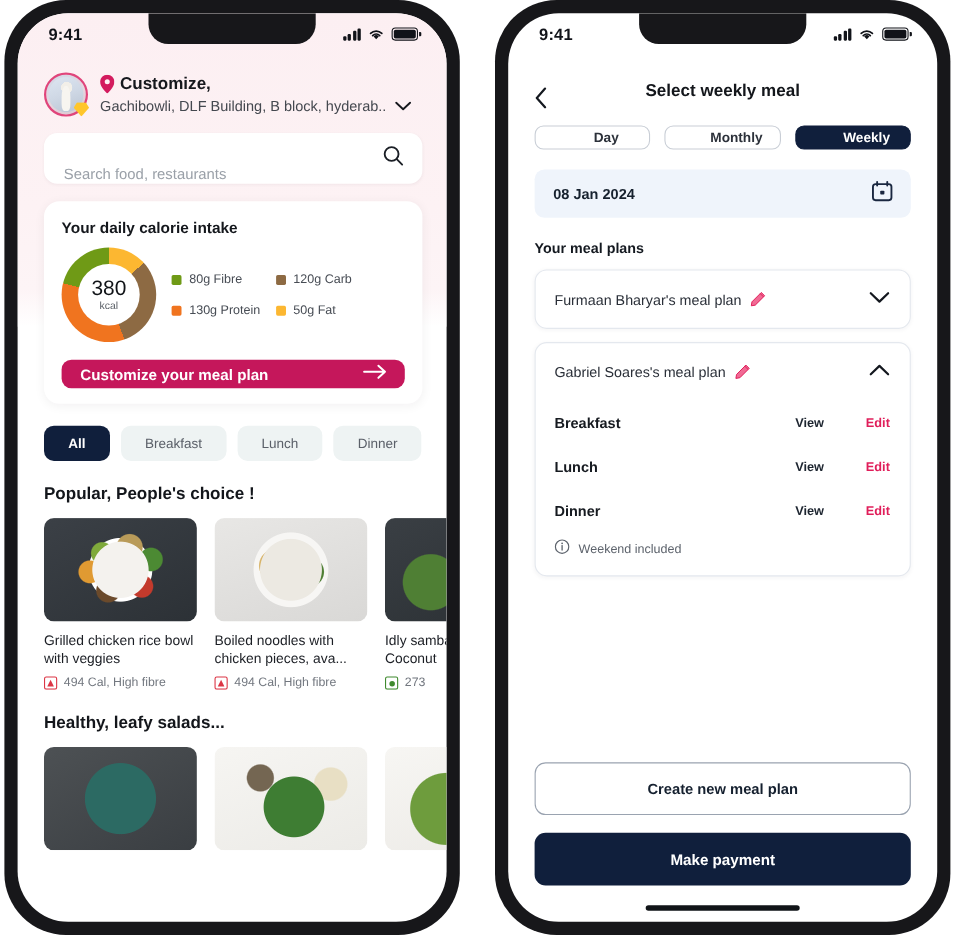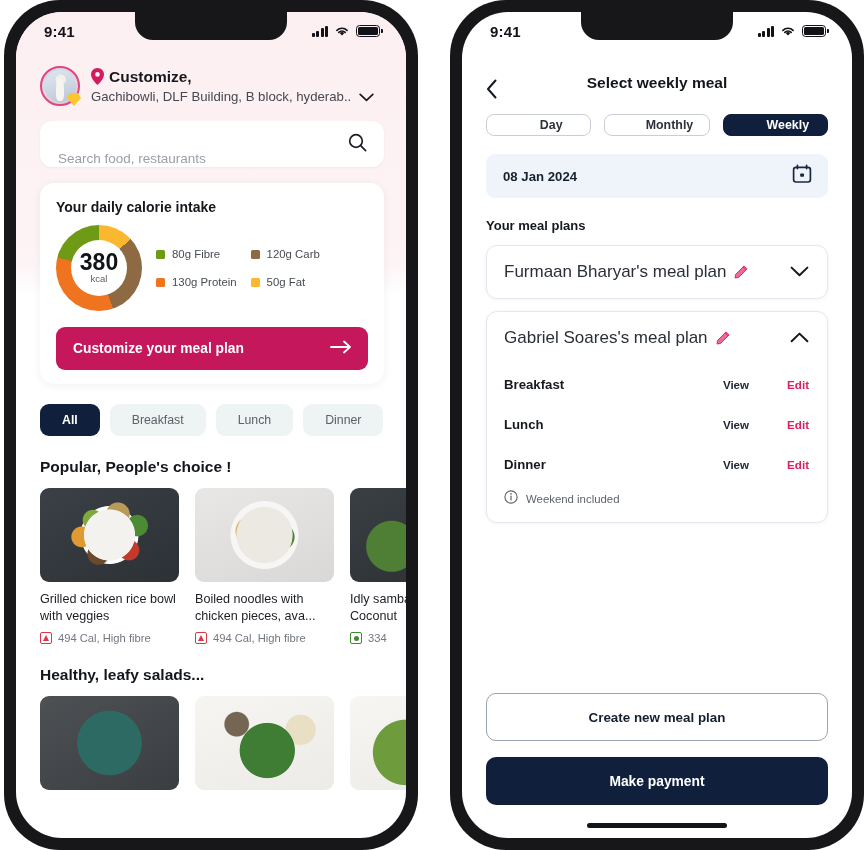--- a/index.html
+++ b/index.html
@@ -154,32 +154,32 @@
     box-shadow: 0 2px 10px rgba(40,25,40,0.06);
   }
   .cal-title { font-size: 14px; font-weight: bold; color: #14171c; }
   .cal-body { display: flex; align-items: center; gap: 14px; margin-top: 10px; }
   .donut { position: relative; width: 86px; height: 86px; flex: 0 0 auto; }
   .donut .hole {
     position: absolute; inset: 15px; border-radius: 50%;
     background: #fff; display: flex; flex-direction: column;
     align-items: center; justify-content: center;
   }
-  .donut .kval { font-size: 23px; font-weight: bold; color: #101317; line-height: 19px; }
+  .donut .kval { font-size: 19px; font-weight: normal; color: #101317; line-height: 19px; }
   .donut .kunit { font-size: 9.5px; color: #5c6168; margin-top: 1px; }
   .legend {
     display: grid; grid-template-columns: auto auto;
     gap: 16px 14px; align-items: center;
   }
   .lg { display: flex; align-items: center; gap: 7px; }
   .lg .sw { width: 9px; height: 9px; border-radius: 1.5px; flex: 0 0 auto; }
   .lg .tx { font-size: 11.4px; color: #474c54; white-space: nowrap; }
 
   .cta {
-    margin-top: 16px; height: 43px; border-radius: 9px;
+    margin-top: 16px; height: 26px; border-radius: 9px;
     background: #c5175b;
     display: flex; align-items: center; justify-content: space-between;
     padding: 0 16px 0 17px; cursor: pointer;
   }
   .cta .lb { color: #ffffff; font-size: 13.8px; font-weight: bold; }
 
   .chips {
     display: flex; gap: 10px; padding: 20px 0 0 24px;
     overflow: hidden;
   }
@@ -302,21 +302,21 @@
   .plan {
     margin: 12px 24px 0 24px; background: #ffffff;
     border: 1px solid #e4e8ee; border-radius: 11px;
     box-shadow: 0 1px 4px rgba(30,40,60,0.05);
   }
   .plan-head {
     height: 52px; display: flex; align-items: center;
     justify-content: space-between; padding: 0 18px 0 17px;
   }
   .plan-name { display: flex; align-items: center; gap: 8px; }
-  .plan-name .nm { font-size: 17px; color: #2a2f38; }
+  .plan-name .nm { font-size: 13px; color: #2a2f38; }
   .pencil { width: 14px; height: 14px; }
 
   .plan-body { padding: 0 18px 14px 17px; }
   .mrow {
     height: 40px; display: flex; align-items: center; justify-content: space-between;
   }
   .mrow .ml { font-size: 13.2px; font-weight: bold; color: #161a20; }
   .mrow .acts { display: flex; align-items: center; gap: 38px; }
   .mrow .view { font-size: 11.6px; font-weight: bold; color: #1d2530; }
   .mrow .edit { font-size: 11.6px; font-weight: bold; color: #e01e5a; }
@@ -475,21 +475,21 @@
                   <span class="fcal">494 Cal, High fibre</span>
                 </div>
               </div>
               <div class="fcard">
                 <div class="fimg ph3"></div>
                 <div class="fname">Idly sambar with Coconut</div>
                 <div class="fmeta">
                   <span class="vmark veg">
                     <i></i>
                   </span>
-                  <span class="fcal">334</span>
+                  <span class="fcal">273</span>
                 </div>
               </div>
             </div>
             <div class="sec-title">Healthy, leafy salads...</div>
             <div class="hrow">
               <div class="fcard">
                 <div class="fimg ph4"></div>
               </div>
               <div class="fcard">
                 <div class="fimg ph5"></div>

